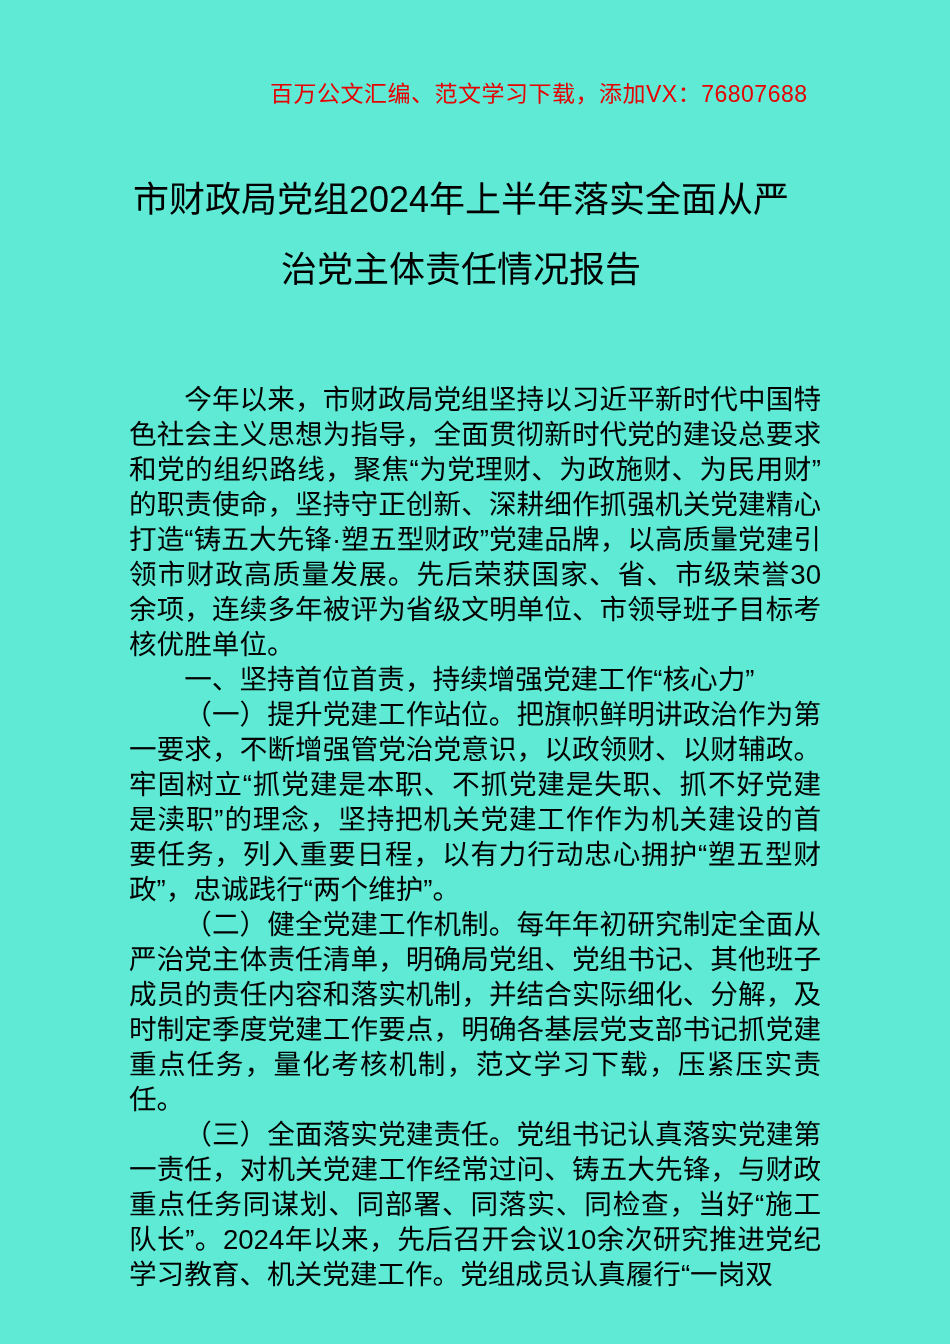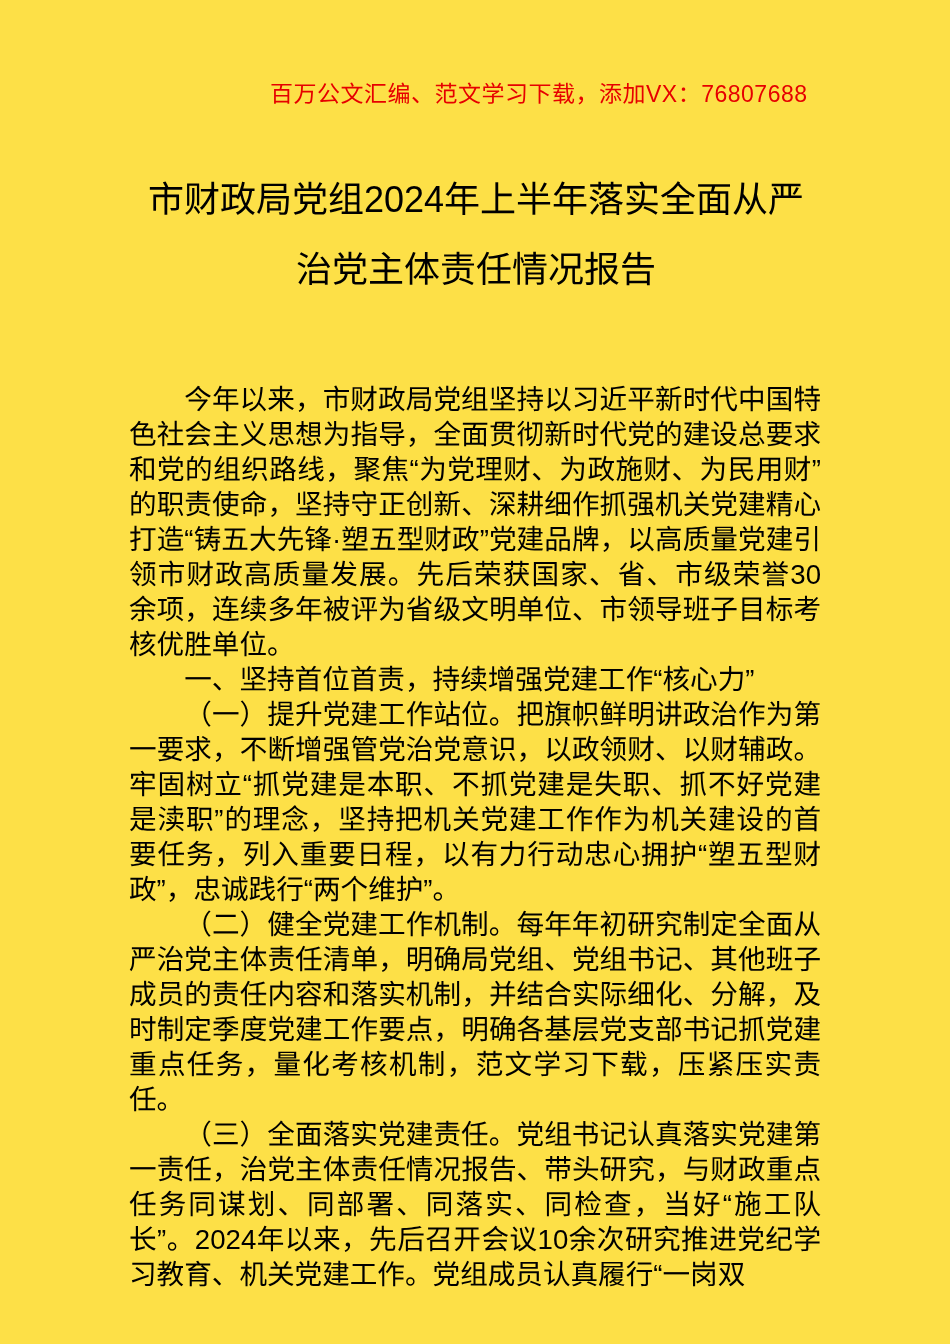--- a/index.html
+++ b/index.html
@@ -11,34 +11,34 @@
     height: 1344px;
     position: relative;
     background: #ffffff;
     color: #000000;
     font-family: "Liberation Sans", "DejaVu Sans", sans-serif;
     overflow: hidden;
   }
   .page {
     position: absolute;
     inset: 0;
-    background: #fde047;
+    background: #5eead4;
   }
   .promo {
     position: absolute;
     left: 270px;
     top: 80px;
     font-size: 23px;
     line-height: 28px;
     letter-spacing: 0.5px;
     white-space: nowrap;
   }
   .doc-title {
     position: absolute;
-    left: 130px;
+    left: 115px;
     top: 165px;
     width: 692px;
     margin: 0;
     text-align: center;
     font-size: 36px;
     line-height: 70px;
     font-weight: 400;
   }
   .content {
     position: absolute;
@@ -70,16 +70,16 @@
   <h1 class="doc-title">
       <div>市财政局党组2024年上半年落实全面从严</div>
       <div>治党主体责任情况报告</div>
     </h1>
 
   <div class="content">
       <p class="para">今年以来，市财政局党组坚持以习近平新时代中国特色社会主义思想为指导，全面贯彻新时代党的建设总要求和党的组织路线，聚焦“为党理财、为政施财、为民用财”的职责使命，坚持守正创新、深耕细作抓强机关党建精心打造“铸五大先锋·塑五型财政”党建品牌，以高质量党建引领市财政高质量发展。先后荣获国家、省、市级荣誉30余项，连续多年被评为省级文明单位、市领导班子目标考核优胜单位。</p>
       <p class="para heading">一、坚持首位首责，持续增强党建工作“核心力”</p>
       <p class="para">（一）提升党建工作站位。把旗帜鲜明讲政治作为第一要求，不断增强管党治党意识，以政领财、以财辅政。牢固树立“抓党建是本职、不抓党建是失职、抓不好党建是渎职”的理念，坚持把机关党建工作作为机关建设的首要任务，列入重要日程，以有力行动忠心拥护“塑五型财政”，忠诚践行“两个维护”。</p>
       <p class="para">（二）健全党建工作机制。每年年初研究制定全面从严治党主体责任清单，明确局党组、党组书记、其他班子成员的责任内容和落实机制，并结合实际细化、分解，及时制定季度党建工作要点，明确各基层党支部书记抓党建重点任务，量化考核机制，范文学习下载，压紧压实责任。</p>
-      <p class="para">（三）全面落实党建责任。党组书记认真落实党建第一责任，治党主体责任情况报告、带头研究，与财政重点任务同谋划、同部署、同落实、同检查，当好“施工队长”。2024年以来，先后召开会议10余次研究推进党纪学习教育、机关党建工作。党组成员认真履行“一岗双</p>
+      <p class="para">（三）全面落实党建责任。党组书记认真落实党建第一责任，对机关党建工作经常过问、铸五大先锋，与财政重点任务同谋划、同部署、同落实、同检查，当好“施工队长”。2024年以来，先后召开会议10余次研究推进党纪学习教育、机关党建工作。党组成员认真履行“一岗双</p>
     </div>
 
 </div>
 
 </body></html>

